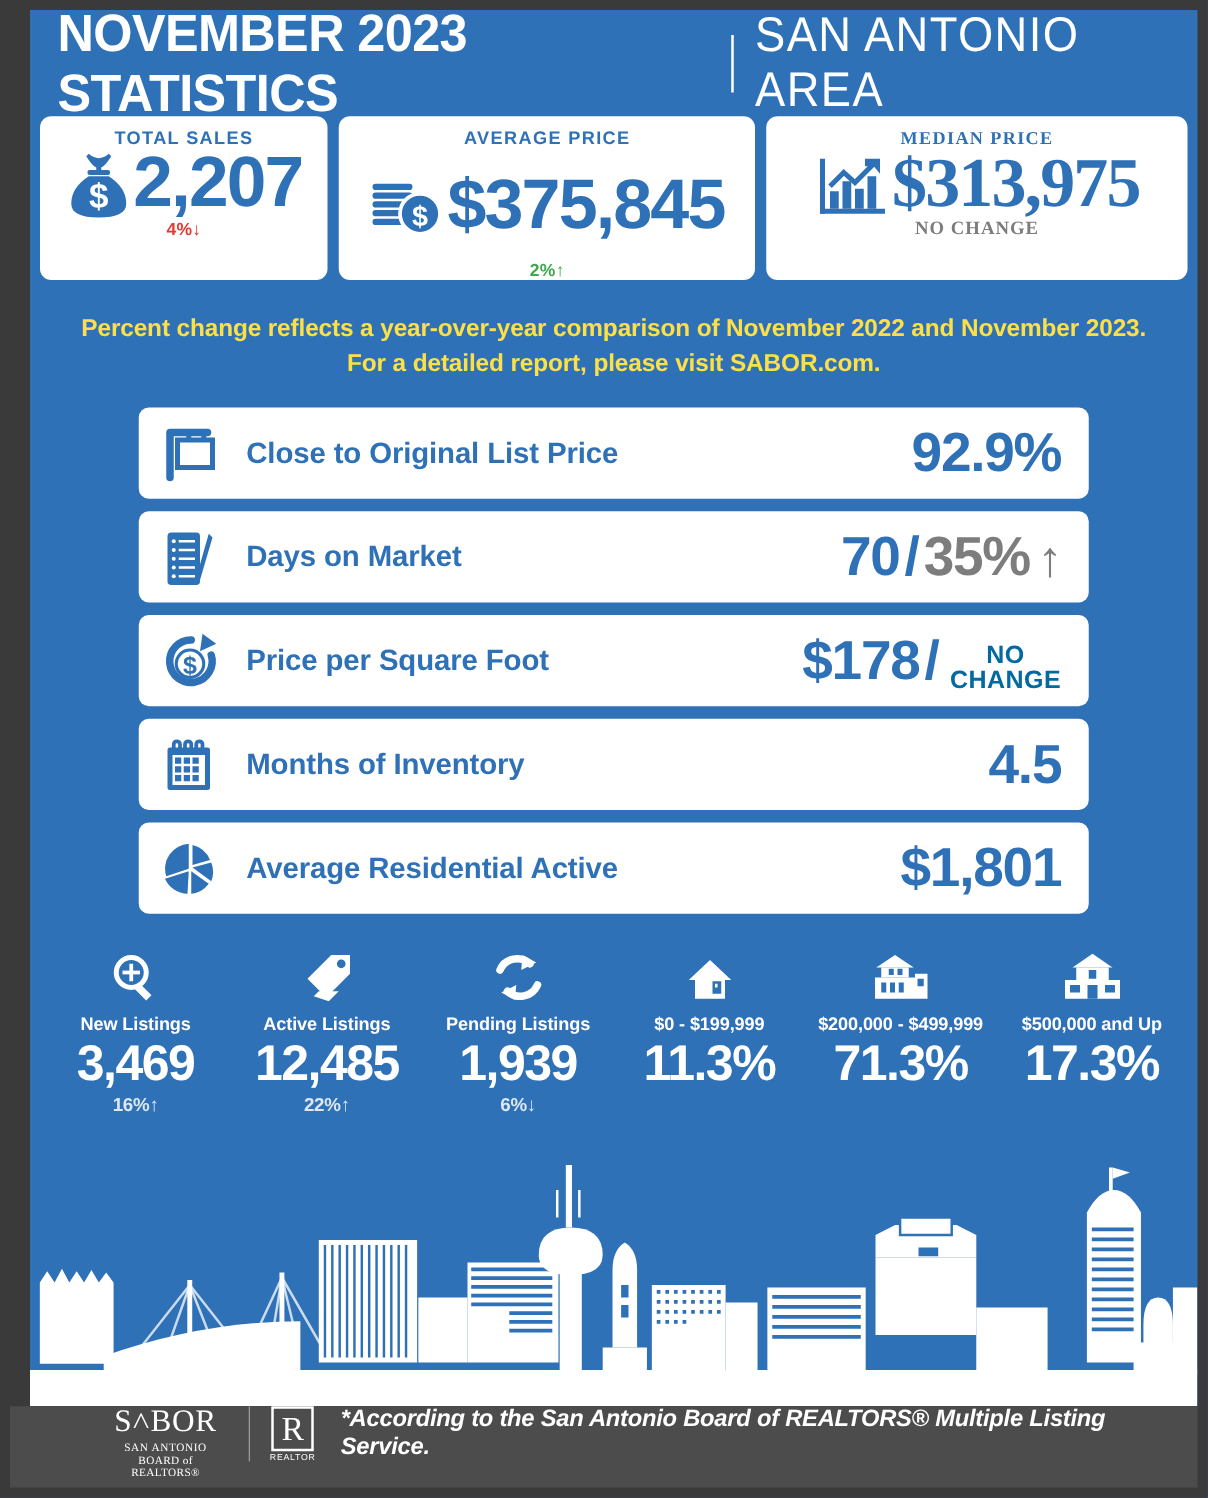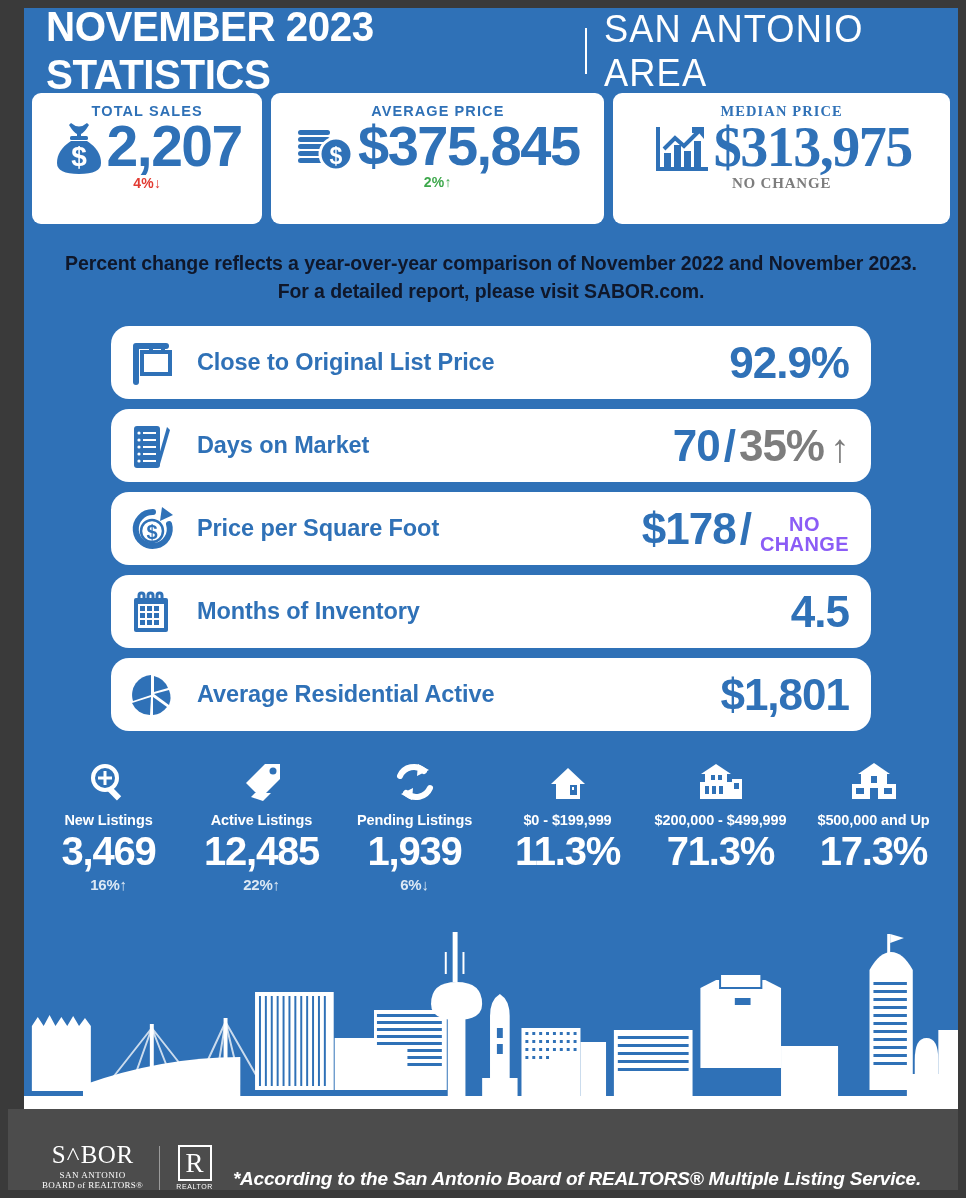--- a/index.html
+++ b/index.html
@@ -61,21 +61,21 @@
   }
   .card {
     background:#ffffff;
     border-radius:9px;
     height:131px;
     display:flex; flex-direction:column; align-items:center;
     padding-top:10px;
     position:relative;
   }
   .card.total   { width:238px; }
-  .card.average { width:344px; }
+  .card.average { width:344px;gap:17px; }
   .card.median  { width:348px;font-family:Liberation Serif, serif; }
   .card-label {
     color:#2f71b7;
     font-size:14.5px;
     font-weight:bold;
     letter-spacing:1.1px;
   }
   .card-mid {
     display:flex; align-items:center; justify-content:center;
     margin-top:-2px;
@@ -94,40 +94,40 @@
     letter-spacing:0.2px;
     margin-top:-2px;
   }
   .delta-down { color:#e23b32; }
   .delta-up   { color:#3ea84c; }
   .delta-none { color:#7d7d7d; letter-spacing:0.8px; font-size:15px; }
   .card-icon { margin-right:2px; display:flex; align-items:center; }
 
   
   .note {
-    color:#0f172a;
+    color:#fde047;
     text-align:center;
     font-size:19.5px;
     font-weight:bold;
     line-height:1.42;
     margin-top:26px;
     padding:0 40px;
     letter-spacing:-0.1px;
   }
 
   
   .rows {
     margin-top:21px;
     display:flex; flex-direction:column;
     gap:10px;
     padding:0 87px;
   }
   .row {
     background:#ffffff;
-    border-radius:18px;
+    border-radius:8px;
     height:73px;
     display:flex; align-items:center;
     padding:0 22px 0 18px;
   }
   .row-icon { width:62px; display:flex; align-items:center; justify-content:flex-start; }
   .row-label {
     color:#2f71b7;
     font-size:23.5px;
     font-weight:bold;
     letter-spacing:-0.1px;
@@ -138,21 +138,21 @@
     color:#2f71b7;
     font-size:44px;
     font-weight:bold;
     letter-spacing:-1px;
     display:flex; align-items:flex-end;
     white-space:nowrap;
   }
   .row-value .slash { color:#2f71b7; margin:0 4px; }
   .row-value .gray { color:#7d7d7d; }
   .row-value .nochange {
-    color:#8b5cf6; font-size:20px; line-height:1.0;
+    color:#0369a1; font-size:20px; line-height:1.0;
     text-align:center; letter-spacing:0.4px;
     display:inline-block;
     margin-left:5px;
   }
   .arrow-gray { color:#7d7d7d; font-size:40px; margin-left:6px; }
 
   
   .stats {
     display:flex;
     margin-top:26px;
@@ -174,24 +174,24 @@
   .skyline {
     position:absolute; left:0; right:0; bottom:0;
     height:215px;
   }
   .skyline svg { display:block; width:100%; height:100%; }
 
   
   .footer {
     position:absolute;
     left:8px; right:8px; bottom:8px;
-    height:81px;
+    height:65px;
     background:#4c4c4c;
-    display:flex; align-items:flex-end;
-    padding-left:34px;
+    display:flex; align-items:flex-start;
+    padding-left:74px;
   }
   .logo-sabor { color:#ffffff; text-align:center; font-family:"Liberation Serif", serif; }
   .logo-sabor .main { font-size:25px; letter-spacing:0.5px; line-height:1; }
   .logo-sabor .l1 { font-size:9px; letter-spacing:0.5px; margin-top:3px; }
   .logo-sabor .l2 { font-size:9px; letter-spacing:0.3px; }
   .logo-sep { width:1px; height:44px; background:#9a9a9a; margin:0 16px; }
   .logo-realtor { text-align:center; color:#ffffff; }
   .logo-realtor .box {
     width:34px; height:36px; border:2px solid #ffffff;
     display:flex; align-items:center; justify-content:center;

